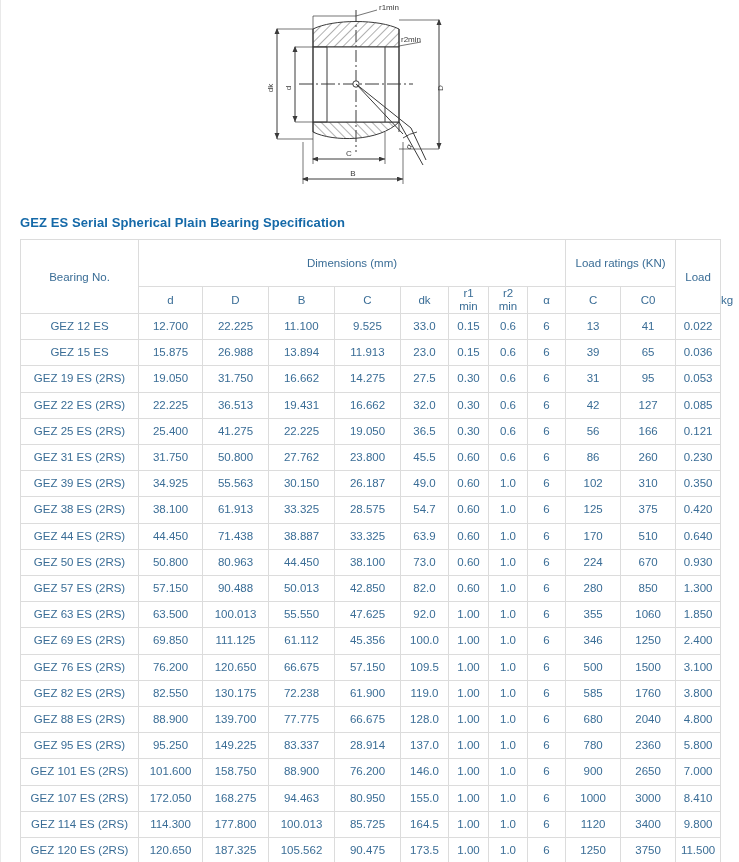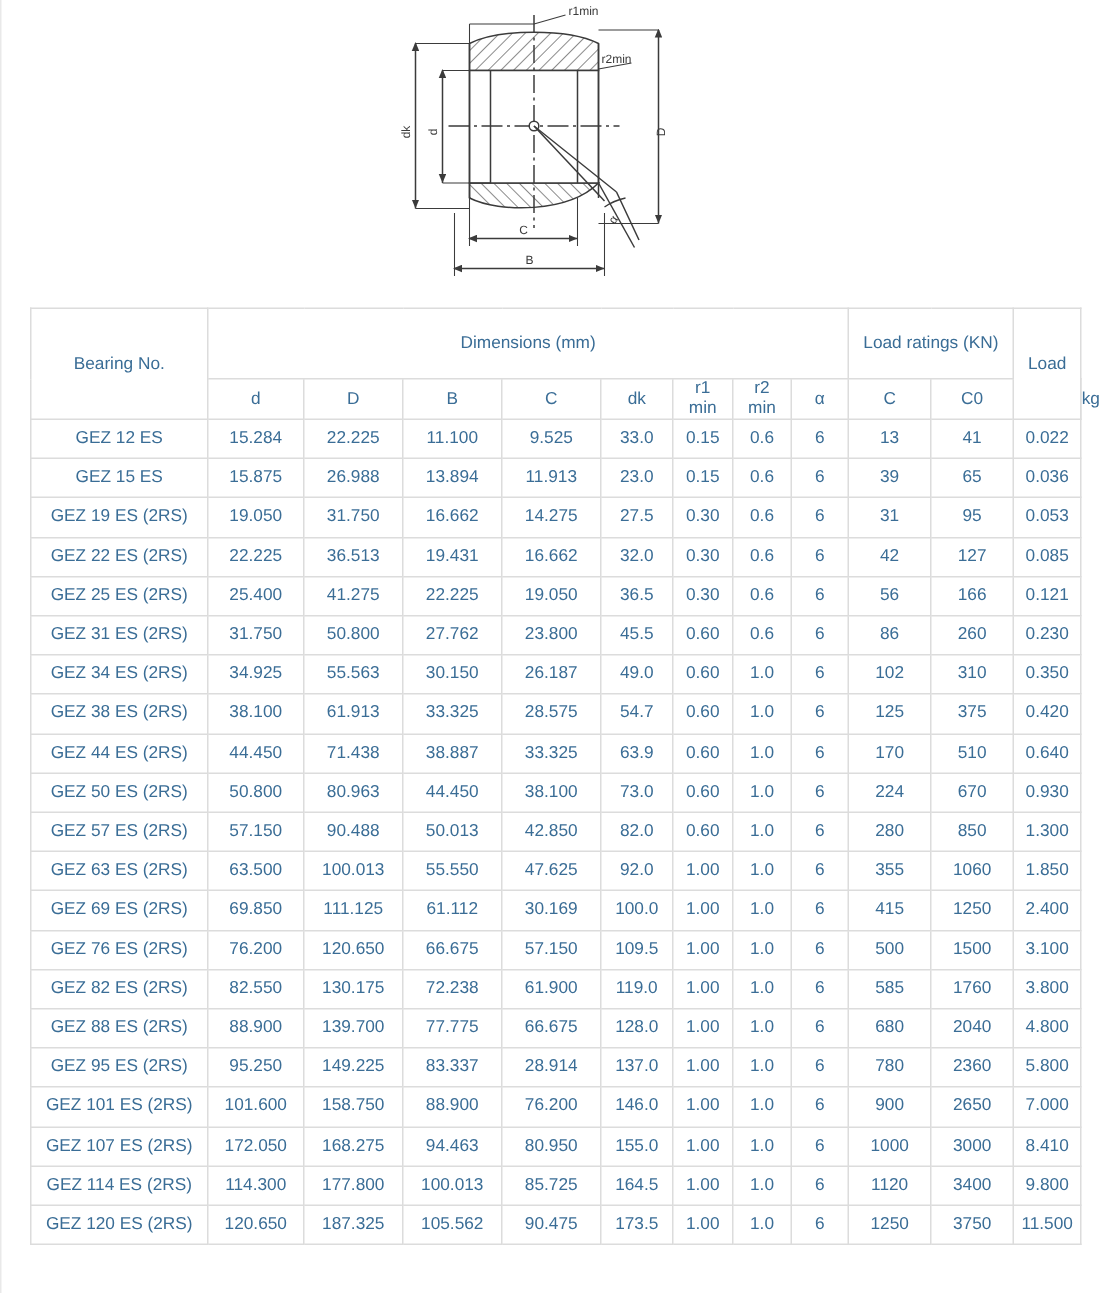--- a/index.html
+++ b/index.html
@@ -159,20 +159,21 @@
         <text x="192" y="86" transform="rotate(-90 192 86)" text-anchor="middle">D</text>
         <text x="98" y="154" text-anchor="middle">C</text>
         <text x="102" y="174" text-anchor="middle">B</text>
         <text x="128" y="8" text-anchor="start">r1min</text>
         <text x="150" y="40" text-anchor="start">r2min</text>
         <text x="160" y="146" text-anchor="middle" transform="rotate(-55 160 146)">α</text>
       </g>
     </svg>
   </div>
 
+  <div class="section-title">GEZ ES Serial Spherical Plain Bearing Specification</div>
 
   <div class="table-area">
     <table class="spec">
       <colgroup>
         <col style="width:118px">
           <col style="width:64px">
           <col style="width:66px">
         <col style="width:66px">
           <col style="width:66px">
           <col style="width:48px">
@@ -206,21 +207,21 @@
           </th>
           <th>α</th>
           <th>C</th>
           <th>C0</th>
           <th>kg</th>
         </tr>
       </thead>
       <tbody>
           <tr>
             <td class="name">GEZ 12 ES</td>
-            <td>15.284</td>
+            <td>12.700</td>
             <td>22.225</td>
             <td>11.100</td>
             <td>9.525</td>
             <td>33.0</td>
             <td>0.15</td>
             <td>0.6</td>
             <td>6</td>
             <td>13</td>
             <td>41</td>
             <td>0.022</td>
@@ -289,21 +290,21 @@
             <td>23.800</td>
             <td>45.5</td>
             <td>0.60</td>
             <td>0.6</td>
             <td>6</td>
             <td>86</td>
             <td>260</td>
             <td>0.230</td>
           </tr>
           <tr>
-            <td class="name">GEZ 34 ES (2RS)</td>
+            <td class="name">GEZ 39 ES (2RS)</td>
             <td>34.925</td>
             <td>55.563</td>
             <td>30.150</td>
             <td>26.187</td>
             <td>49.0</td>
             <td>0.60</td>
             <td>1.0</td>
             <td>6</td>
             <td>102</td>
             <td>310</td>
@@ -377,26 +378,26 @@
             <td>6</td>
             <td>355</td>
             <td>1060</td>
             <td>1.850</td>
           </tr>
           <tr>
             <td class="name">GEZ 69 ES (2RS)</td>
             <td>69.850</td>
             <td>111.125</td>
             <td>61.112</td>
-            <td>30.169</td>
+            <td>45.356</td>
             <td>100.0</td>
             <td>1.00</td>
             <td>1.0</td>
             <td>6</td>
-            <td>415</td>
+            <td>346</td>
             <td>1250</td>
             <td>2.400</td>
           </tr>
           <tr>
             <td class="name">GEZ 76 ES (2RS)</td>
             <td>76.200</td>
             <td>120.650</td>
             <td>66.675</td>
             <td>57.150</td>
             <td>109.5</td>

